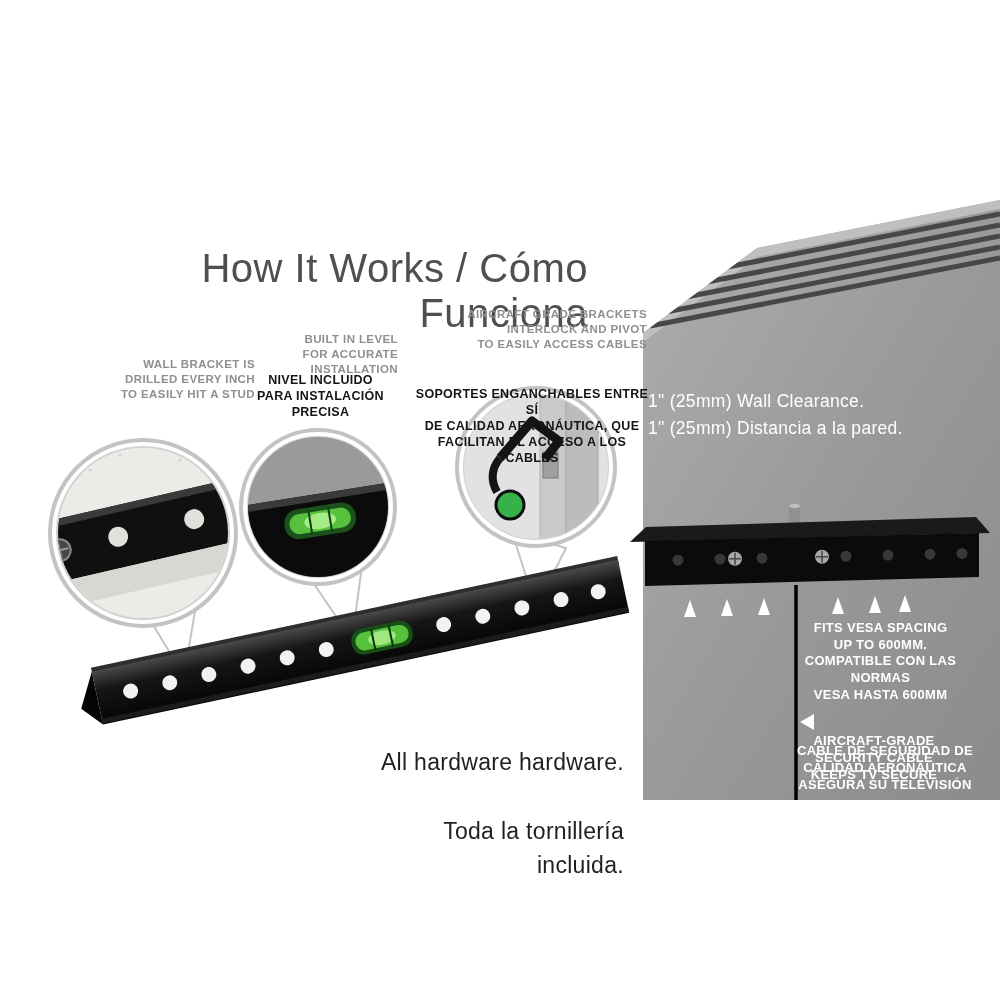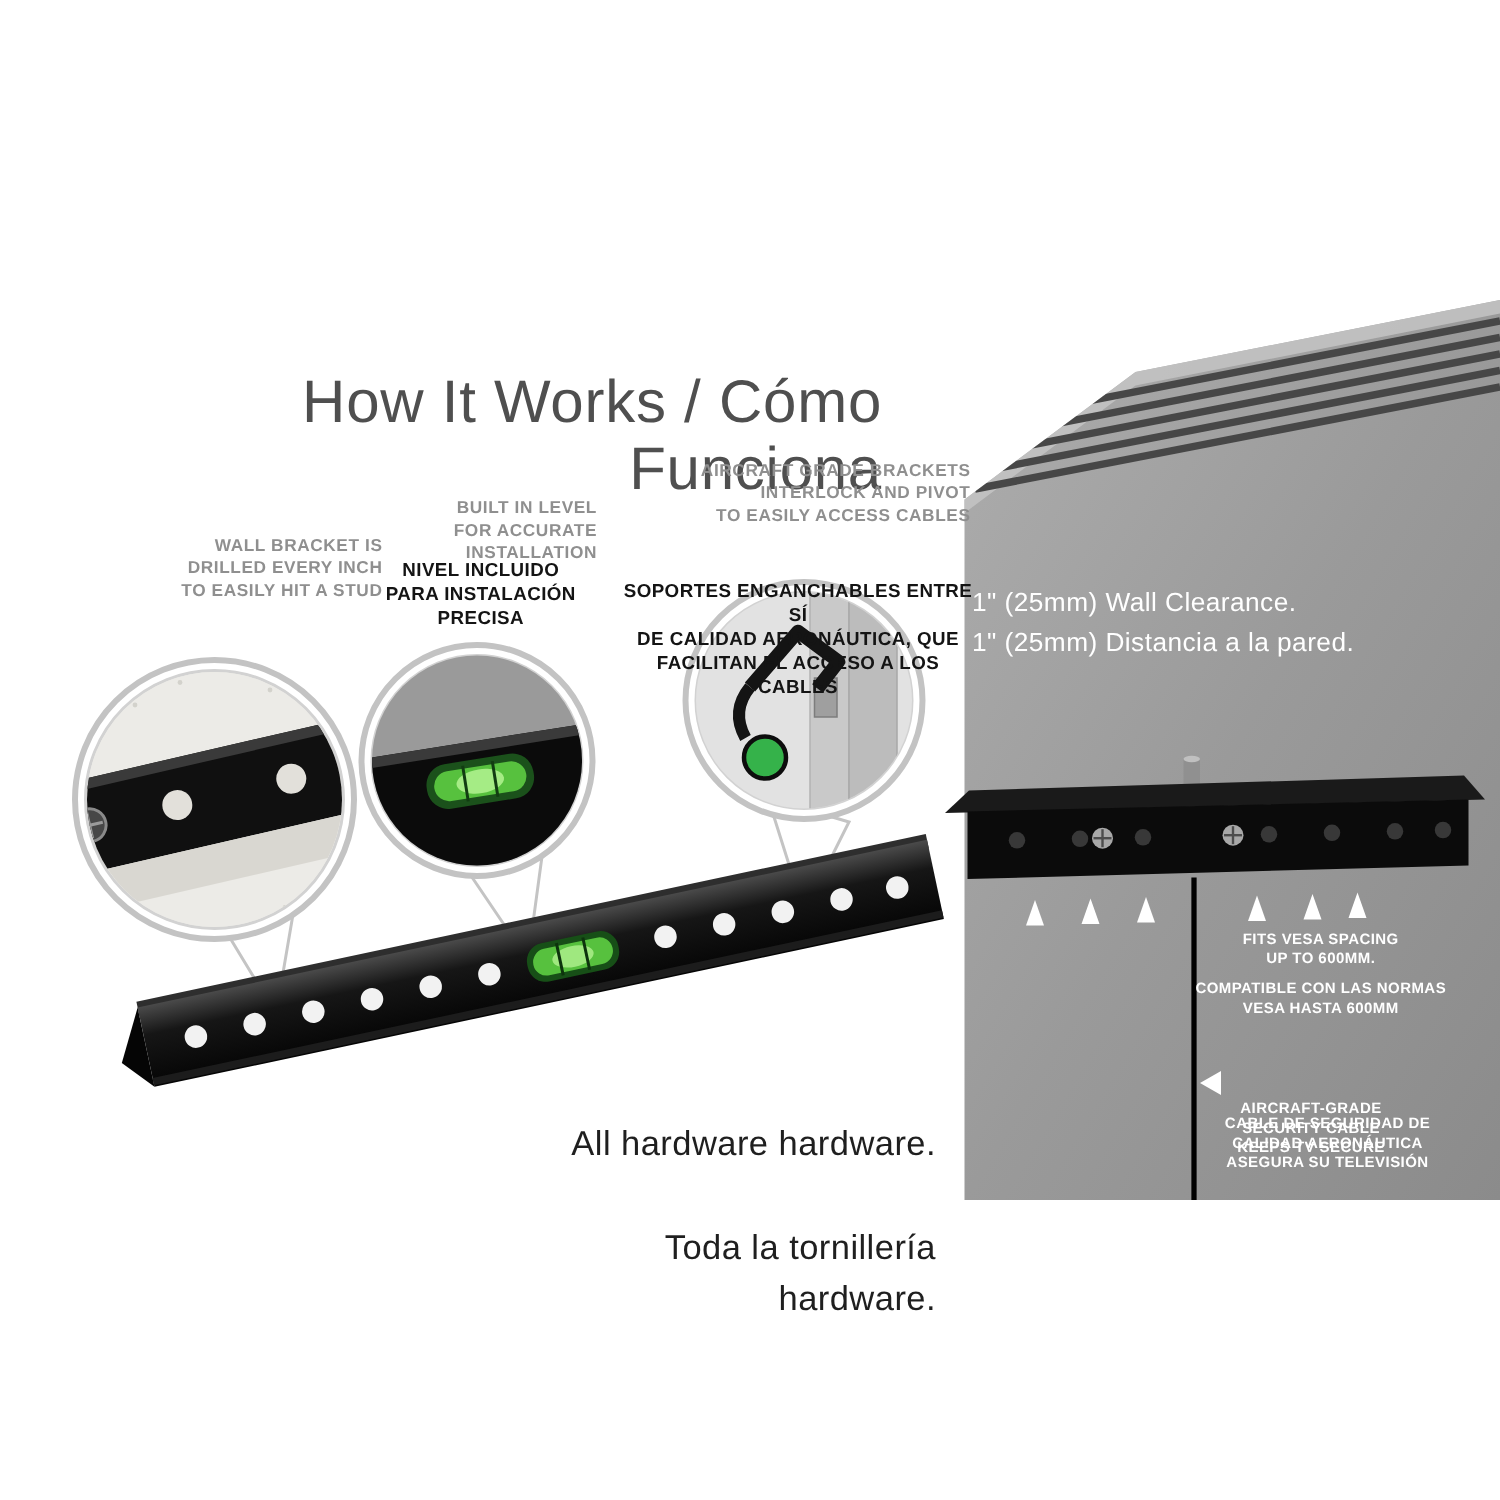--- a/index.html
+++ b/index.html
@@ -5,21 +5,21 @@
   html,body{margin:0;padding:0;background:#fff;}
   .canvas{position:relative;width:1000px;height:1000px;background:#ffffff;overflow:hidden;
           font-family:"Liberation Sans",sans-serif;}
   svg{position:absolute;left:0;top:0;z-index:1;}
   .t{position:absolute;z-index:2;white-space:pre-line;}
   .title{font-size:40px;color:#4f4f4f;font-weight:400;letter-spacing:.5px;}
   .call-en{font-size:11.5px;font-weight:bold;color:#8f8f8f;text-align:right;
            letter-spacing:.4px;line-height:1.3;text-transform:uppercase;}
   .call-es{font-size:12.5px;font-weight:bold;color:#141414;text-align:center;
            letter-spacing:.3px;line-height:1.28;text-transform:uppercase;}
-  .panel-note{font-size:10px;font-weight:bold;color:#ffffff;text-align:center;
+  .panel-note{font-size:13px;font-weight:bold;color:#ffffff;text-align:center;
               letter-spacing:.3px;line-height:1.3;text-transform:uppercase;}
   .clearance{font-size:17.5px;color:#ffffff;line-height:1.55;letter-spacing:.3px;}
   .footer{font-size:23px;color:#1f1f1f;text-align:right;line-height:1.5;letter-spacing:.3px;}
 </style>
 </head>
 <body>
 
 <div class="canvas">
 
   <svg width="1000" height="1000" viewBox="0 0 1000 1000">
@@ -222,16 +222,16 @@
 
   <div class="t panel-note" style="left:800px;top:705px;width:148px;margin-top:28px;">AIRCRAFT-GRADE
 SECURITY CABLE
 KEEPS TV SECURE</div>
   <div class="t panel-note" style="left:796px;top:743px;width:178px;">CABLE DE SEGURIDAD DE
 CALIDAD AERONÁUTICA
 ASEGURA SU TELEVISIÓN</div>
 
   <div class="t footer" style="left:372px;top:710px;width:252px;">
     <div>All hardware hardware.</div>
-    <div>Toda la tornillería hardware.</div>
+    <div>Toda la tornillería incluida.</div>
   </div>
 
 </div>
 
 </body></html>

